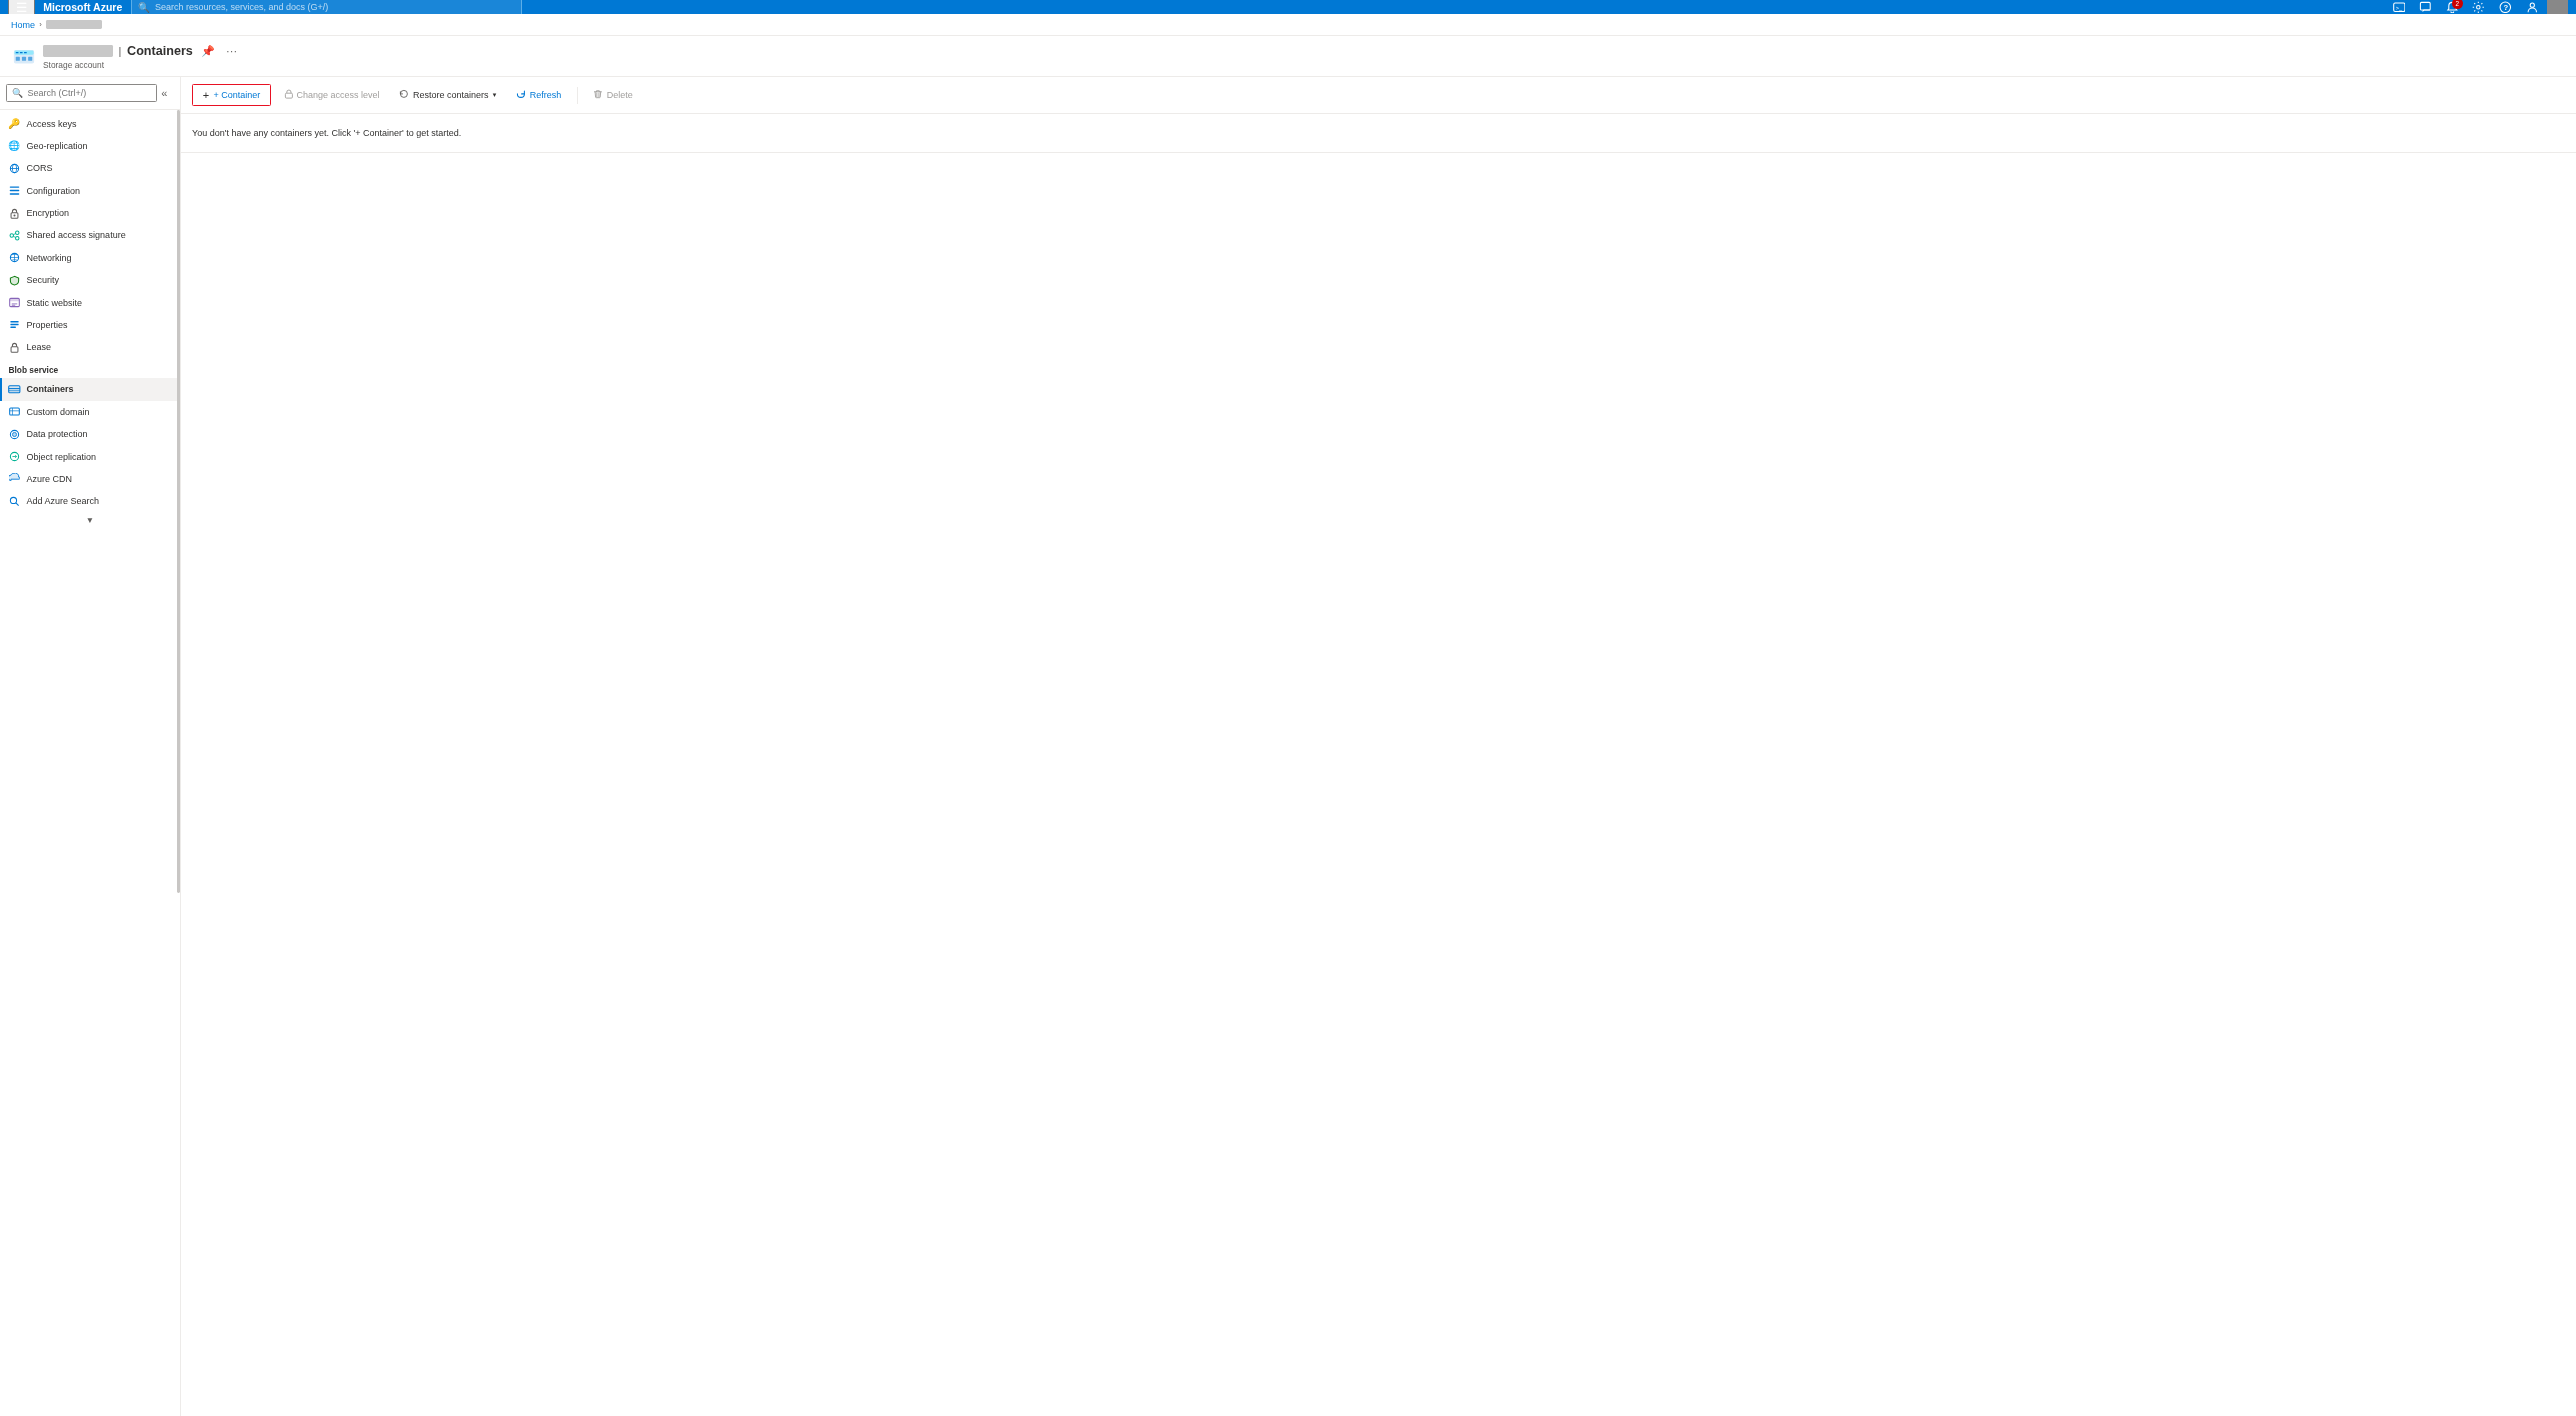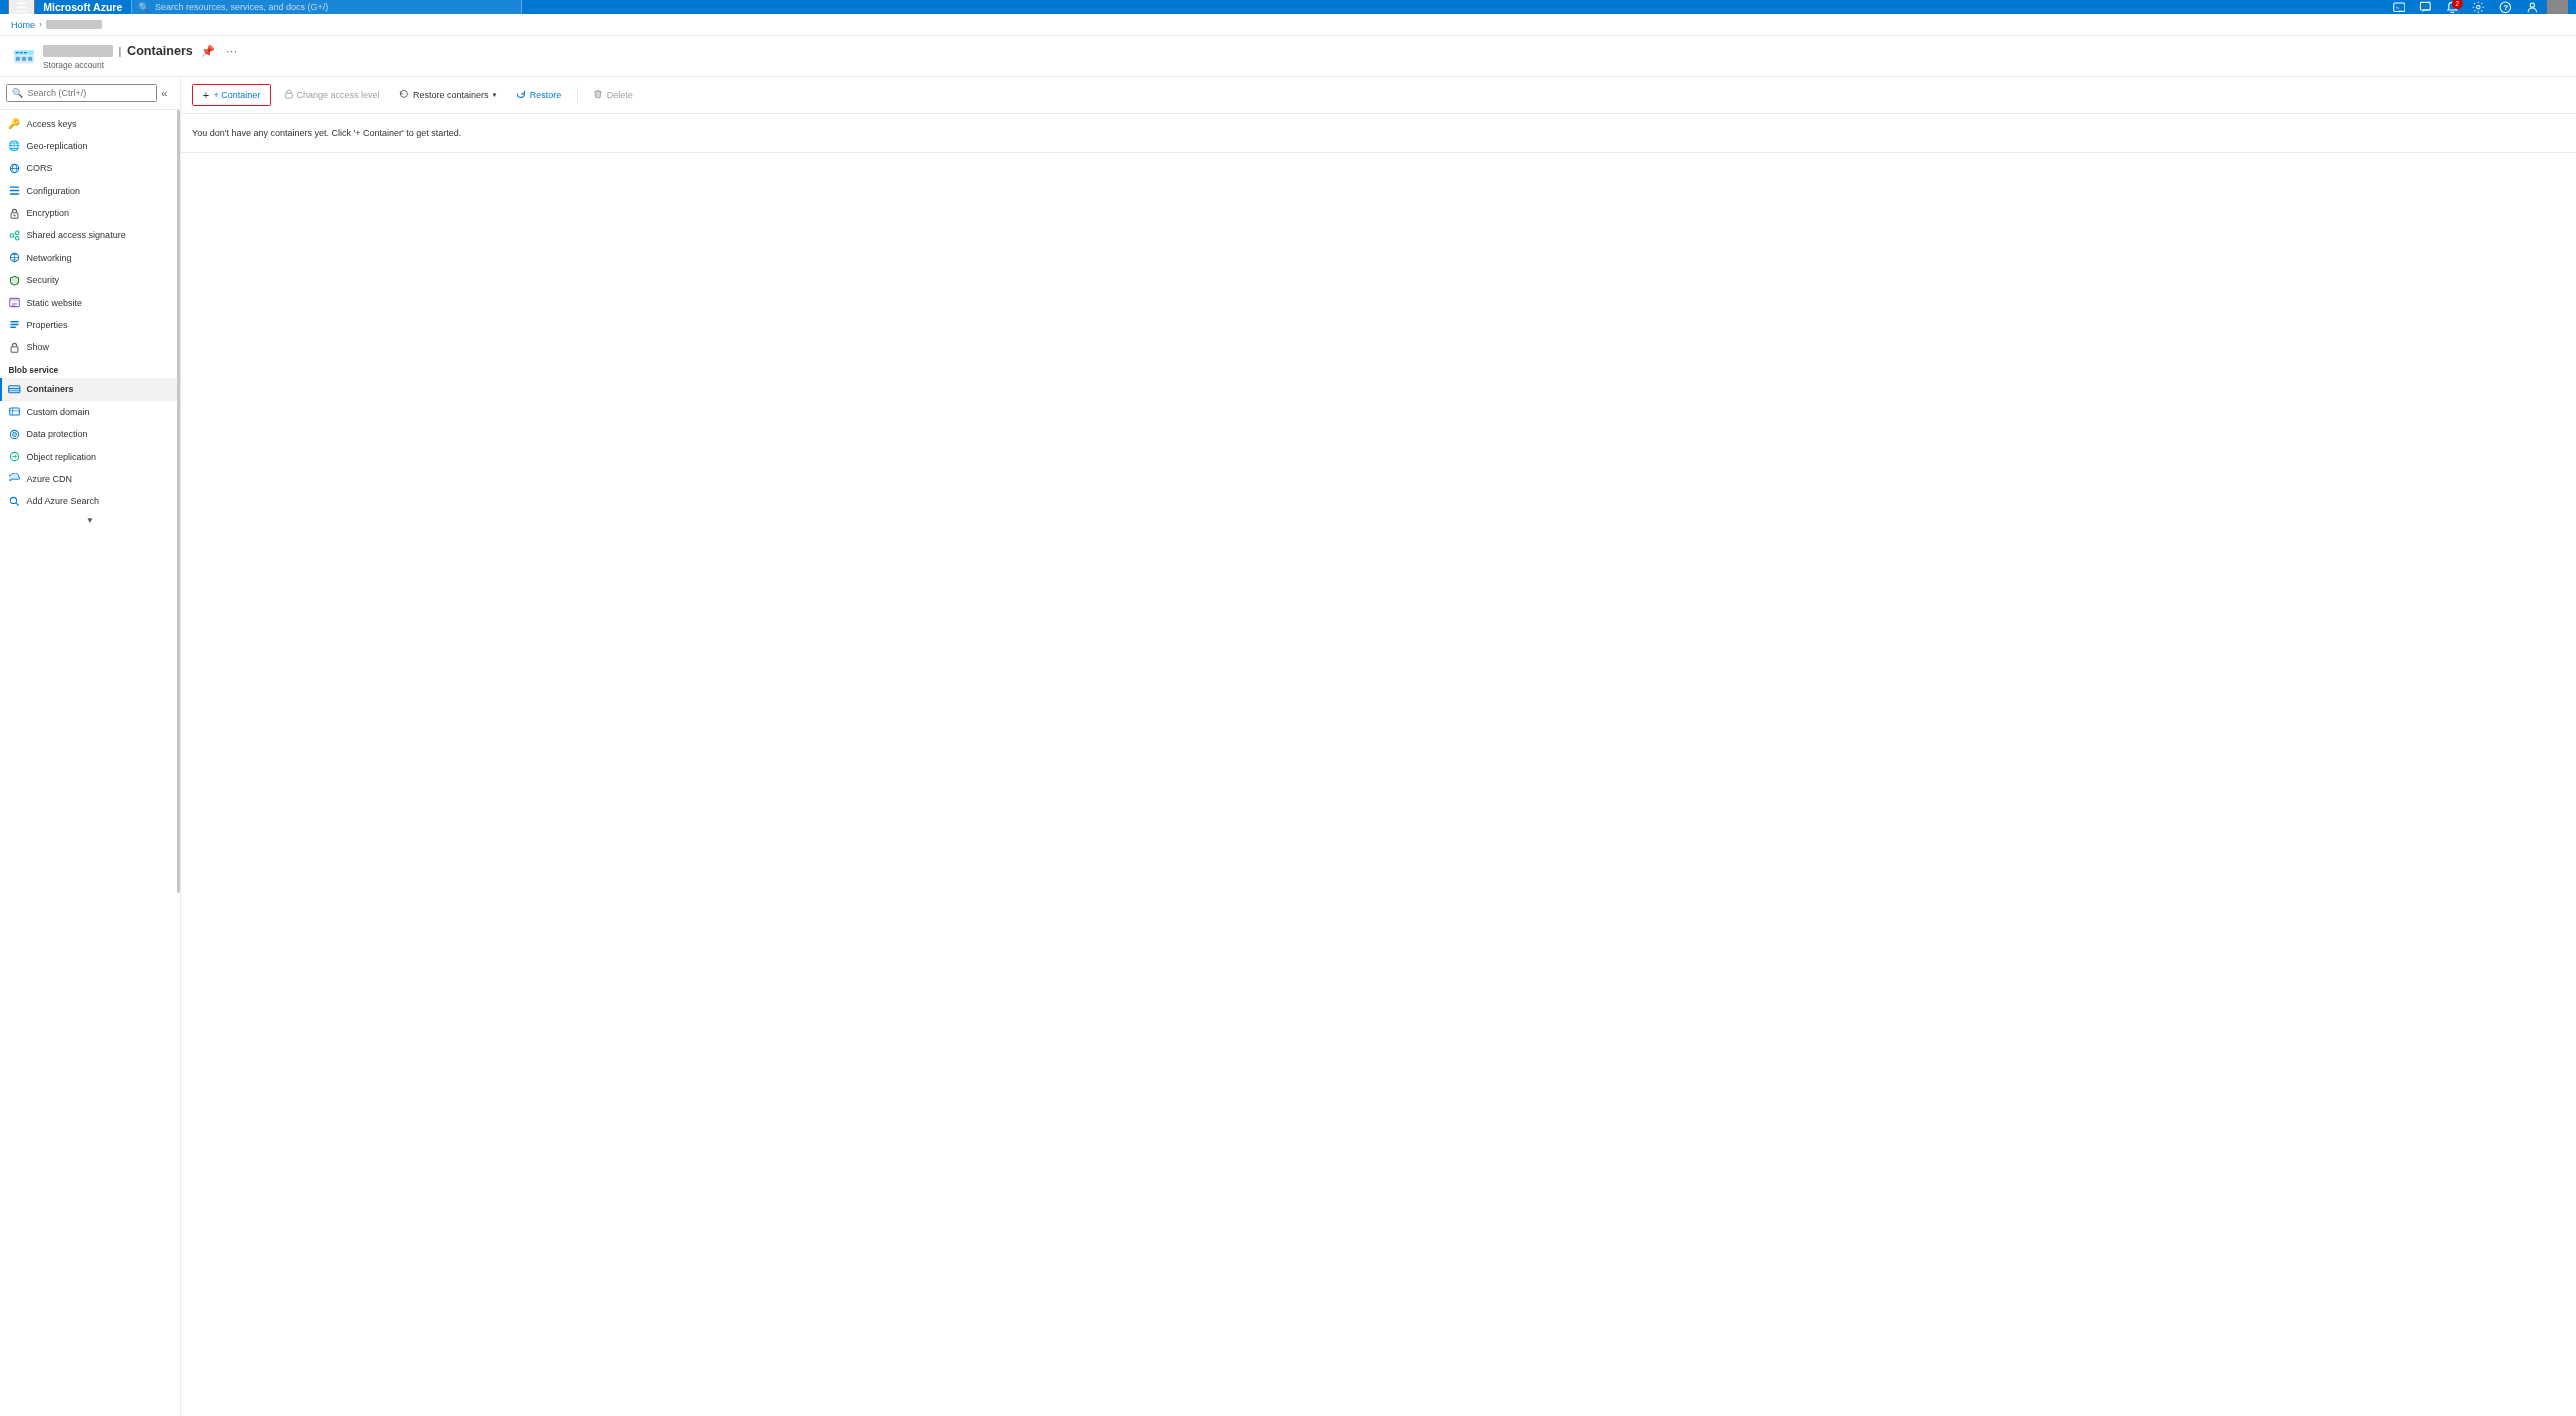--- a/index.html
+++ b/index.html
@@ -257,21 +257,21 @@
         </span>
         <span>Properties</span>
       </div>
       <div class="sidebar-item">
         <span class="sidebar-item-icon" style="color:#605e5c;">
           <svg width="11" height="11" viewBox="0 0 16 16" fill="none">
               <rect x="3" y="7" width="10" height="8" rx="1.5" stroke="#605e5c" stroke-width="1.5"></rect>
               <path d="M5 7V5a3 3 0 016 0v2" stroke="#605e5c" stroke-width="1.5"></path>
             </svg>
         </span>
-        <span>Show</span>
+        <span>Lease</span>
       </div>
 
       <div class="sidebar-section-label">Blob service</div>
 
       <div class="sidebar-item active" style="background:#f3f2f1;border-left:2.1px solid #0078d4;padding-left:6.3px;">
         <span class="sidebar-item-icon">
           <svg width="12.6" height="12.6" viewBox="0 0 18 18" fill="none">
               <rect x="1" y="4" width="16" height="10" rx="1.5" fill="#0078d4" fill-opacity="0.1" stroke="#0078d4" stroke-width="1.5"></rect>
               <line x1="1" y1="8" x2="17" y2="8" stroke="#0078d4" stroke-width="1.5"></line>
               <line x1="1" y1="11" x2="17" y2="11" stroke="#0078d4" stroke-width="1"></line>
@@ -358,21 +358,21 @@
         <span style="font-size:7px;">▾</span>
       </button>
 
       <button class="btn-secondary" style="display:flex;align-items:center;gap:4.2px;background:none;border:none;padding:4.2px 7px;cursor:pointer;color:#323130;font-size:9px;">
         <span>
           <svg width="9.8" height="9.8" viewBox="0 0 14 14" fill="none">
               <path d="M12 7A5 5 0 112 7" stroke="#0078d4" stroke-width="1.5" stroke-linecap="round"></path>
               <path d="M12 3v4h-4" stroke="#0078d4" stroke-width="1.5" stroke-linecap="round" stroke-linejoin="round"></path>
             </svg>
         </span>
-        <span style="color:#0078d4;">Restore</span>
+        <span style="color:#0078d4;">Refresh</span>
       </button>
 
       <div class="toolbar-divider"></div>
 
       <button class="btn-secondary disabled" style="display:flex;align-items:center;gap:4.2px;background:none;border:none;padding:4.2px 7px;cursor:pointer;color:#a19f9d;font-size:9px;">
         <span>
           <svg width="9.8" height="9.8" viewBox="0 0 14 14" fill="none">
               <path d="M2 4h10M5 4V2.5h4V4M5.5 6v5M8.5 6v5M3 4l.7 7.5a1 1 0 001 .9h4.6a1 1 0 001-.9L11 4" stroke="#a19f9d" stroke-width="1.3" stroke-linecap="round"></path>
             </svg>
         </span>

